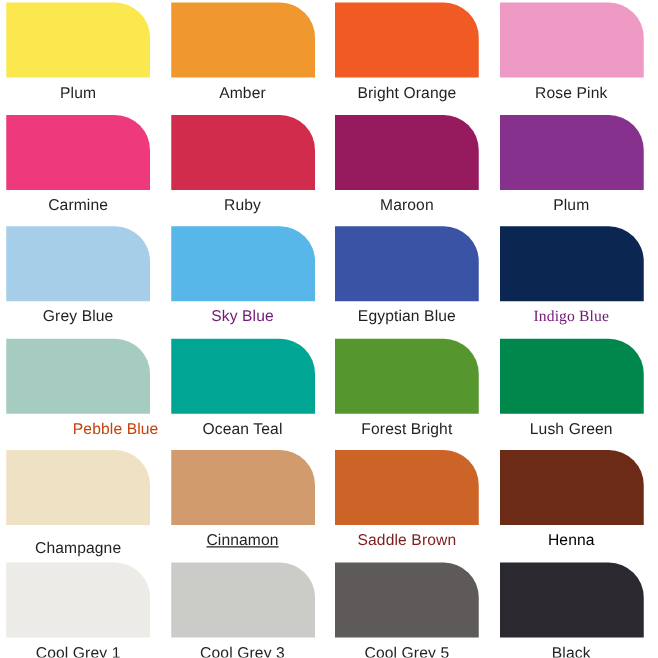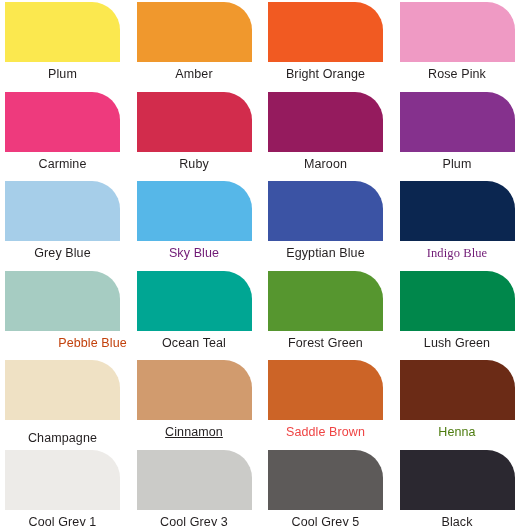--- a/index.html
+++ b/index.html
@@ -123,43 +123,43 @@
       <div class="swatch-cell">
         <div class="swatch-chip" style="background-color: rgb(166, 204, 194);"></div>
         <div class="swatch-label" style="color: #c2410c; margin-left: 30px;">Pebble Blue</div>
       </div>
       <div class="swatch-cell">
         <div class="swatch-chip" style="background-color: rgb(0, 166, 147);"></div>
         <div class="swatch-label" style="color: rgb(35, 31, 32);">Ocean Teal</div>
       </div>
       <div class="swatch-cell">
         <div class="swatch-chip" style="background-color: rgb(86, 150, 47);"></div>
-        <div class="swatch-label" style="color: rgb(35, 31, 32);">Forest Green</div>
+        <div class="swatch-label" style="color: rgb(35, 31, 32);">Forest Bright</div>
       </div>
       <div class="swatch-cell">
         <div class="swatch-chip" style="background-color: rgb(0, 135, 75);"></div>
         <div class="swatch-label" style="color: rgb(35, 31, 32);">Lush Green</div>
       </div>
     </div>
     <div class="swatch-row">
       <div class="swatch-cell">
         <div class="swatch-chip" style="background-color: rgb(239, 225, 196);"></div>
         <div class="swatch-label" style="color: rgb(35, 31, 32); margin-top: 11px;">Champagne</div>
       </div>
       <div class="swatch-cell">
         <div class="swatch-chip" style="background-color: rgb(209, 155, 110);"></div>
         <div class="swatch-label" style="color: rgb(35, 31, 32); text-decoration: underline;">Cinnamon</div>
       </div>
       <div class="swatch-cell">
         <div class="swatch-chip" style="background-color: rgb(204, 100, 39);"></div>
-        <div class="swatch-label" style="color: #ef4444;">Saddle Brown</div>
+        <div class="swatch-label" style="color: #7f1d1d;">Saddle Brown</div>
       </div>
       <div class="swatch-cell">
         <div class="swatch-chip" style="background-color: rgb(107, 43, 22);"></div>
-        <div class="swatch-label" style="color: #4d7c0f;">Henna</div>
+        <div class="swatch-label" style="color: #000000;">Henna</div>
       </div>
     </div>
     <div class="swatch-row">
       <div class="swatch-cell">
         <div class="swatch-chip" style="background-color: rgb(237, 235, 232);"></div>
         <div class="swatch-label" style="color: rgb(35, 31, 32);">Cool Grey 1</div>
       </div>
       <div class="swatch-cell">
         <div class="swatch-chip" style="background-color: rgb(203, 203, 200);"></div>
         <div class="swatch-label" style="color: rgb(35, 31, 32);">Cool Grey 3</div>

